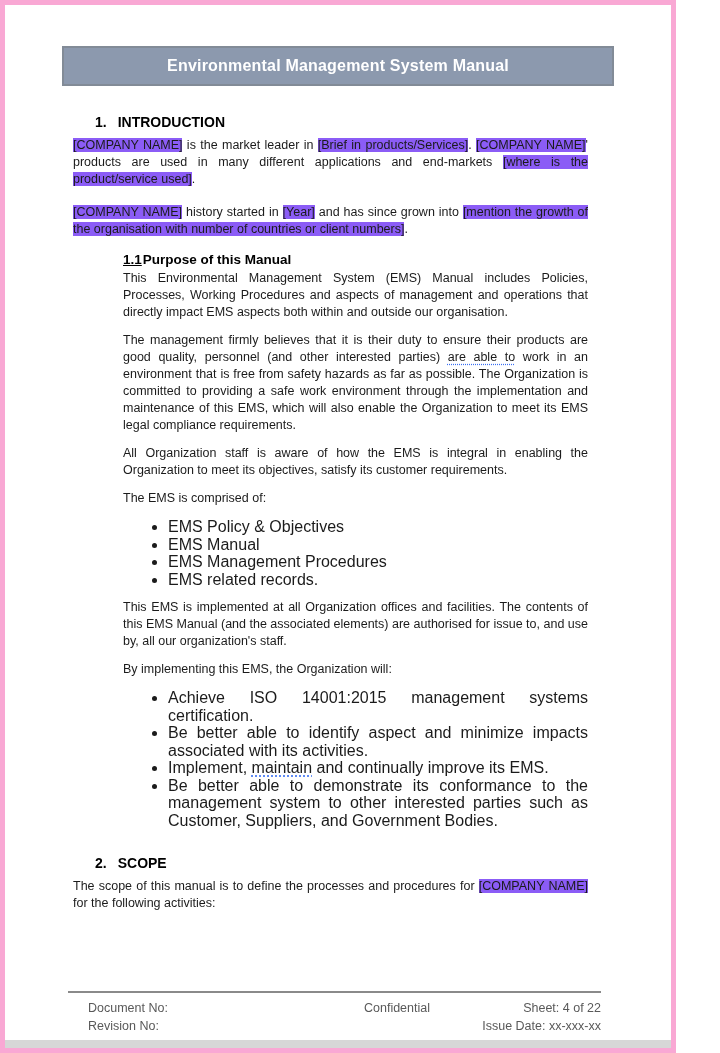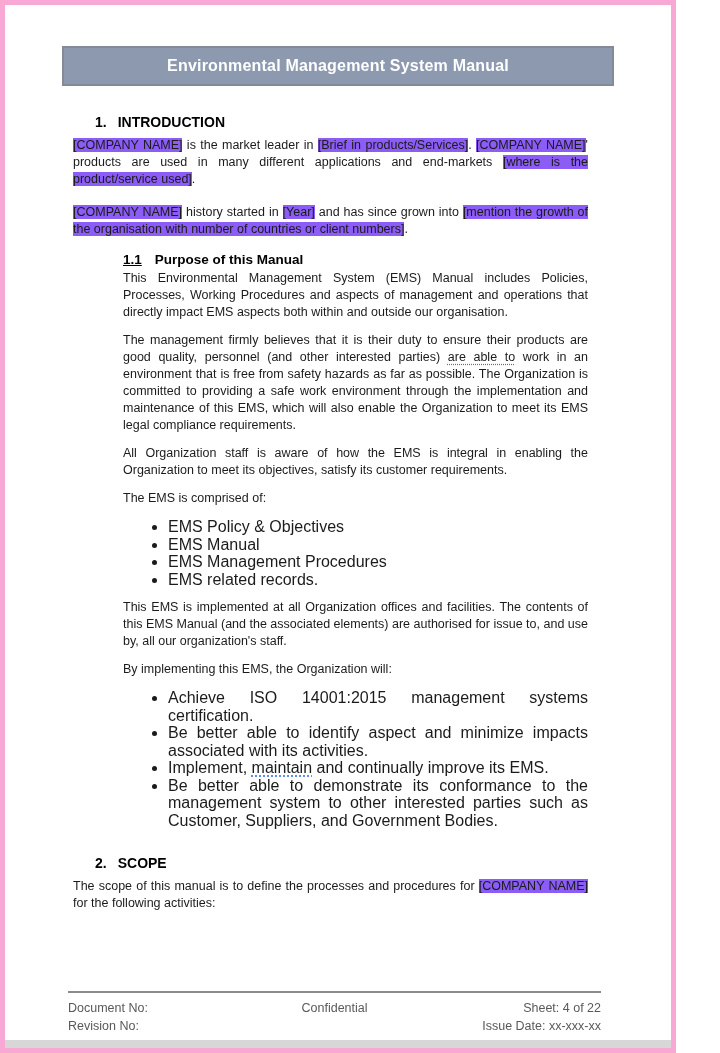--- a/index.html
+++ b/index.html
@@ -18,40 +18,40 @@
   }
   .banner-title { color:#ffffff; font-weight:bold; font-size:16px; letter-spacing:0.2px; }
 
   .content { margin:0 83px 0 68px; color:#1b1b1b; }
 
   .h1 { font-size:14px; font-weight:bold; color:#000; margin:28px 0 7px; padding-left:22px; }
   .h1 .hnum { margin-right:11px; }
   .mt-lg { margin-top:26px; }
 
   .h2 { font-size:13.5px; font-weight:bold; color:#000; margin:14px 0 3px; padding-left:50px; }
-  .h2 .hnum { margin-right:13px;text-decoration:underline; }
+  .h2 .hnum { margin-right:1px;text-decoration:underline; }
 
   .p { font-size:12.5px; line-height:17px; text-align:justify; margin:0 0 11px; }
   .gap { margin-top:16px; }
   .ind { margin-left:50px; }
 
   ul.blist { margin:2px 0 11px; padding-left:45px; }
   ul.blist li { font-size:16px; line-height:17.5px; text-align:justify; }
 
   .hl { background:#8b5cf6; }
   .sq { text-decoration:underline dotted #3a6ff2; text-underline-offset:3px; }
 
   .footer {
     position:absolute; left:63px; right:70px; top:986px;
     border-top:2px solid #8a8a8a; padding-top:6px;
     color:#595959; font-size:12.5px;
   }
-  .frow { display:flex; line-height:18px; }
+  .frow { display:flex; line-height:18px;margin-left:20px; }
   .fcol-l { flex:1; text-align:left; }
-  .fcol-c { flex:1; text-align:center; }
+  .fcol-c { flex:1; text-align:right; }
   .fcol-r { flex:1; text-align:right; }
 
   .bottom-strip { position:absolute; left:0; right:0; bottom:0; height:8px; background:#d7d7d7; }
 </style>
 </head>
 <body>
 
 <div class="page">
 
   <div class="banner">

